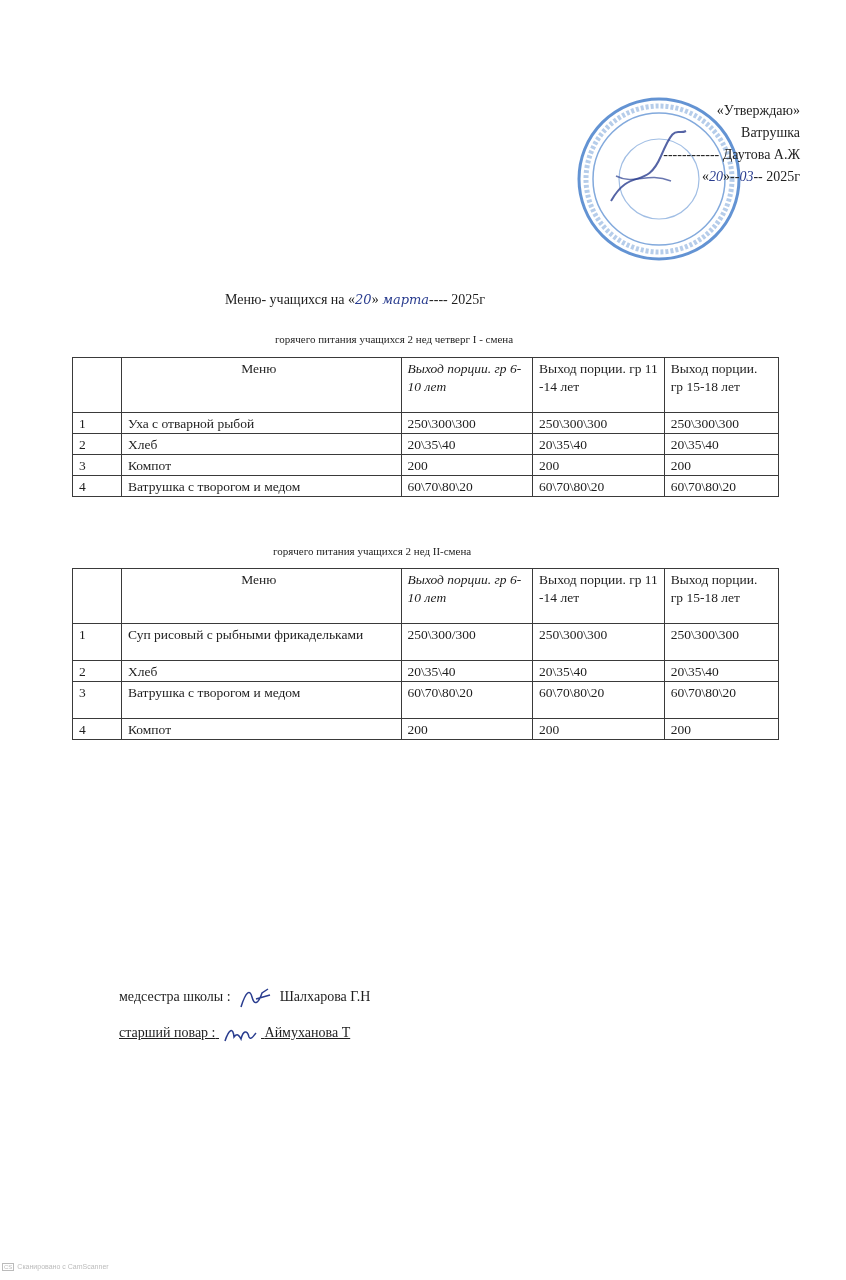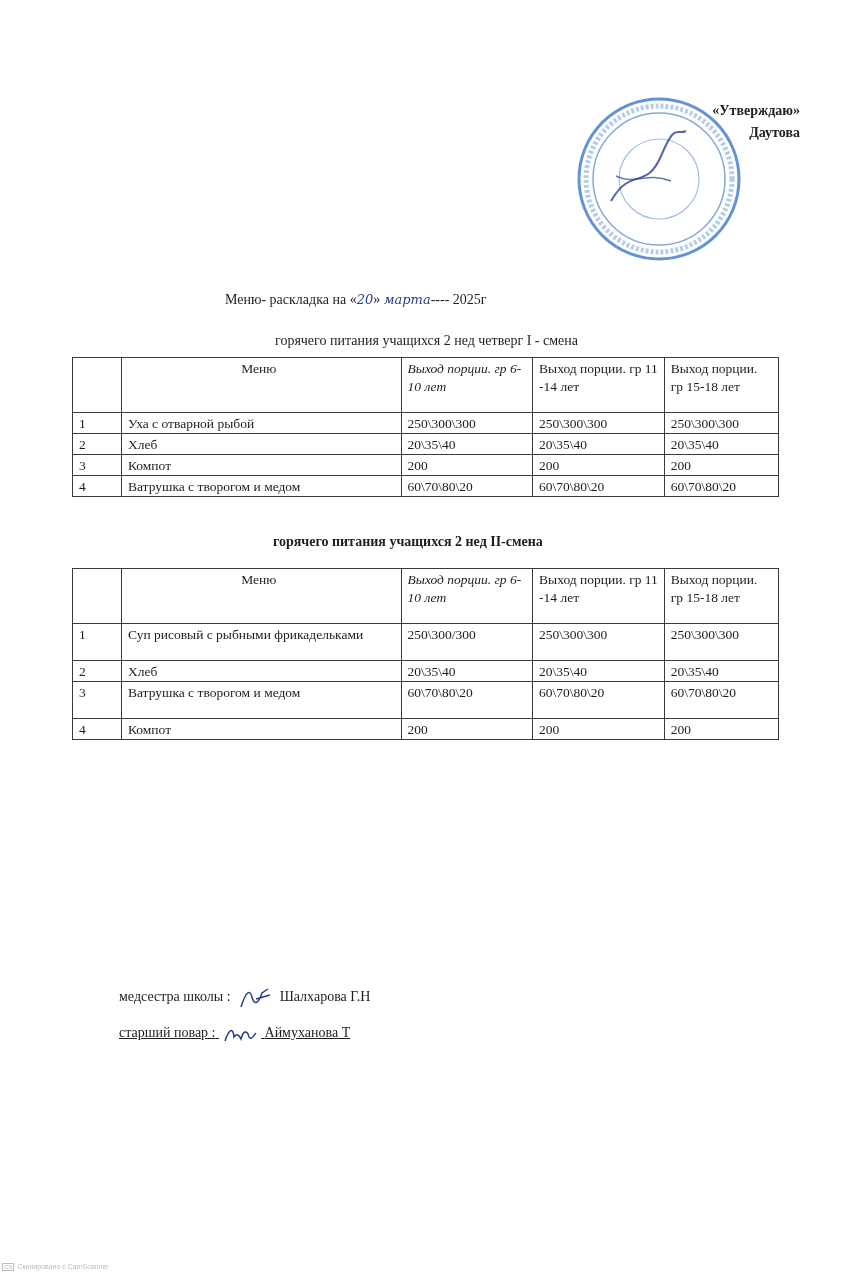--- a/index.html
+++ b/index.html
@@ -1,26 +1,26 @@
 <!DOCTYPE html>
 <html><head>
 <meta charset="utf-8">
 <style>
   html, body { margin:0; padding:0; }
   body { width:846px; height:1280px; background:#ffffff; position:relative; overflow:hidden;
          font-family:"Liberation Serif", "DejaVu Serif", serif; color:#1e1e1e; }
   .abs { position:absolute; }
   .approval { left:600px; top:100px; width:200px; font-size:14px; line-height:22px; text-align:right; color:#222; }
-  .approval div { white-space:nowrap;font-weight:bold; }
+  .approval div { white-space:nowrap; }
   .stamp { left:576px; top:96px; width:166px; height:166px; }
   .title { left:225px; top:292px; font-size:14px; white-space:nowrap; }
   .title .hand { font-family:"DejaVu Serif", serif; font-style:italic; color:#2a3d8f; font-size:13px; }
-  .subtitle { font-size:14px; white-space:nowrap; }
+  .subtitle { font-size:11px; white-space:nowrap; }
   .sub1 { left:275px; top:333px; }
-  .sub2 { left:273px; top:534px;font-weight:bold; }
+  .sub2 { left:273px; top:545px; }
   table { border-collapse:collapse; position:absolute; font-size:13.5px; }
   td { border:1px solid #3a3a3a; padding:2px 5px 0 6px; vertical-align:top; line-height:18px; }
   .t1 { left:72px; top:357px; width:707px; }
   .t2 { left:72px; top:568px; width:707px; }
   .c0 { width:36px; }
   .c1 { width:268px; }
   .c2 { width:117px;font-style:italic; }
   .c3 { width:117px; }
   .c4 { width:100px;margin-top:38px; }
   .hdr-menu { text-align:center; padding-left:0;margin-top:28px; }
@@ -41,25 +41,29 @@
   <circle cx="83" cy="83" r="80" fill="none" stroke="#2f6fc4" stroke-width="3" opacity="0.75"></circle>
   <circle cx="83" cy="83" r="66" fill="none" stroke="#2f6fc4" stroke-width="1.5" opacity="0.6"></circle>
   <circle cx="83" cy="83" r="40" fill="none" stroke="#2f6fc4" stroke-width="1.2" opacity="0.45"></circle>
   <circle cx="83" cy="83" r="73" fill="none" stroke="#2f6fc4" stroke-width="5" stroke-dasharray="3 2" opacity="0.35"></circle>
   <path d="M35 105 C 55 70, 70 95, 85 60 S 100 40, 110 35" fill="none" stroke="#2a3d8f" stroke-width="2" opacity="0.8"></path>
   <path d="M40 80 C 60 90, 70 75, 95 85" fill="none" stroke="#2a3d8f" stroke-width="1.5" opacity="0.7"></path>
 </svg>
 
 <div class="abs approval">
   <div>«Утверждаю»</div>
-  <div>Даутова</div>
+  <div>Ватрушка</div>
+  <div><span>------------ </span><span>Даутова А.Ж</span></div>
+  <div>
+    «<span style="color:#2a3d8f;font-style:italic">20</span>»--<span style="color:#2a3d8f;font-style:italic">03</span>-- <span>2025г</span>
+  </div>
 </div>
 
 <div class="abs title">
-  <span>Меню- раскладка на «</span><span class="hand">20</span><span>» </span><span class="hand">марта</span><span>---- 2025г</span>
+  <span>Меню- учащихся на «</span><span class="hand">20</span><span>» </span><span class="hand">марта</span><span>---- 2025г</span>
 </div>
 
 <div class="abs subtitle sub1">горячего питания  учащихся  2 нед четверг I - смена</div>
 
 <table class="t1">
   <tbody>
       <tr class="hrow">
     <td class="c0"></td>
     <td class="c1 hdr-menu">Меню</td>
     <td class="c2">Выход порции. гр 6-10 лет</td>

